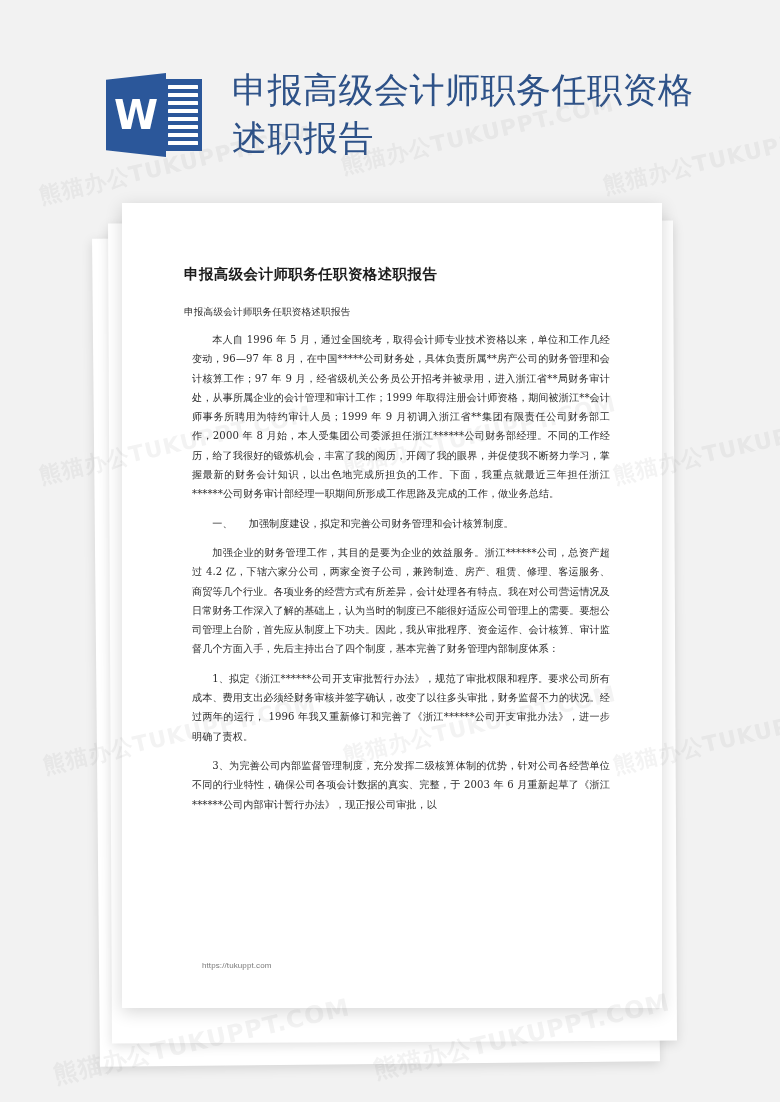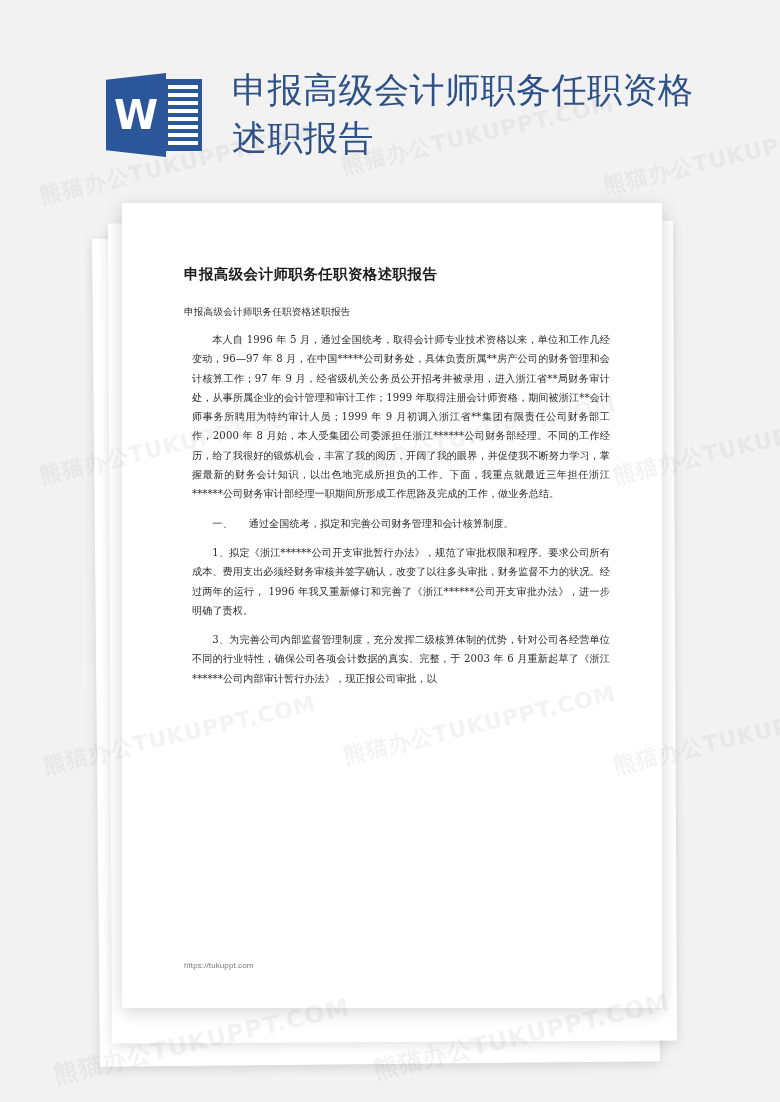--- a/index.html
+++ b/index.html
@@ -167,21 +167,21 @@
   }
   .para.section {
     text-indent: 0;
     padding-left: 2em;
   }
   .para.section .sec-num {
     margin-right: 1.6em;
   }
   .footer-url {
     position: absolute;
-    left: 62px;
+    left: 80px;
     bottom: 38px;
     font-family: "Liberation Sans", sans-serif;
     font-size: 8px;
     color: #7a7a7a;
     letter-spacing: 0.1px;
   }
 </style>
 </head>
 <body>
 
@@ -211,23 +211,24 @@
 <div class="stack sheet-main">
   <div class="doc">
 
     <div class="doc-title">申报高级会计师职务任职资格述职报告</div>
 
     <div class="doc-subtitle">申报高级会计师职务任职资格述职报告</div>
 
     <p class="para">本人自 1996 年 5 月，通过全国统考，取得会计师专业技术资格以来，单位和工作几经变动，96—97 年 8 月，在中国*****公司财务处，具体负责所属**房产公司的财务管理和会计核算工作；97 年 9 月，经省级机关公务员公开招考并被录用，进入浙江省**局财务审计处，从事所属企业的会计管理和审计工作；1999 年取得注册会计师资格，期间被浙江**会计师事务所聘用为特约审计人员；1999 年 9 月初调入浙江省**集团有限责任公司财务部工作，2000 年 8 月始，本人受集团公司委派担任浙江******公司财务部经理。不同的工作经历，给了我很好的锻炼机会，丰富了我的阅历，开阔了我的眼界，并促使我不断努力学习，掌握最新的财务会计知识，以出色地完成所担负的工作。下面，我重点就最近三年担任浙江******公司财务审计部经理一职期间所形成工作思路及完成的工作，做业务总结。</p>
 
     <p class="para section">
-      <span class="sec-num">一、</span><span>通过全国统考，拟定和完善公司财务管理和会计核算制度。</span>
+      <span class="sec-num">一、</span><span>加强制度建设，拟定和完善公司财务管理和会计核算制度。</span>
     </p>
 
+    <p class="para">加强企业的财务管理工作，其目的是要为企业的效益服务。浙江******公司，总资产超过 4.2 亿，下辖六家分公司，两家全资子公司，兼跨制造、房产、租赁、修理、客运服务、商贸等几个行业。各项业务的经营方式有所差异，会计处理各有特点。我在对公司营运情况及日常财务工作深入了解的基础上，认为当时的制度已不能很好适应公司管理上的需要。要想公司管理上台阶，首先应从制度上下功夫。因此，我从审批程序、资金运作、会计核算、审计监督几个方面入手，先后主持出台了四个制度，基本完善了财务管理内部制度体系：</p>
     <p class="para">1、拟定《浙江******公司开支审批暂行办法》，规范了审批权限和程序。要求公司所有成本、费用支出必须经财务审核并签字确认，改变了以往多头审批，财务监督不力的状况。经过两年的运行， 1996 年我又重新修订和完善了《浙江******公司开支审批办法》，进一步明确了责权。</p>
     <p class="para">3、为完善公司内部监督管理制度，充分发挥二级核算体制的优势，针对公司各经营单位不同的行业特性，确保公司各项会计数据的真实、完整，于 2003 年 6 月重新起草了《浙江******公司内部审计暂行办法》，现正报公司审批，以</p>
 
   </div>
 
   <div class="footer-url">https://tukuppt.com</div>
 </div>
 
 <div class="wm-layer" id="wm-layer">
     <div class="wm" style="left: 36px; top: 150px; font-size: 22px;">熊猫办公TUKUPPT.COM</div>

